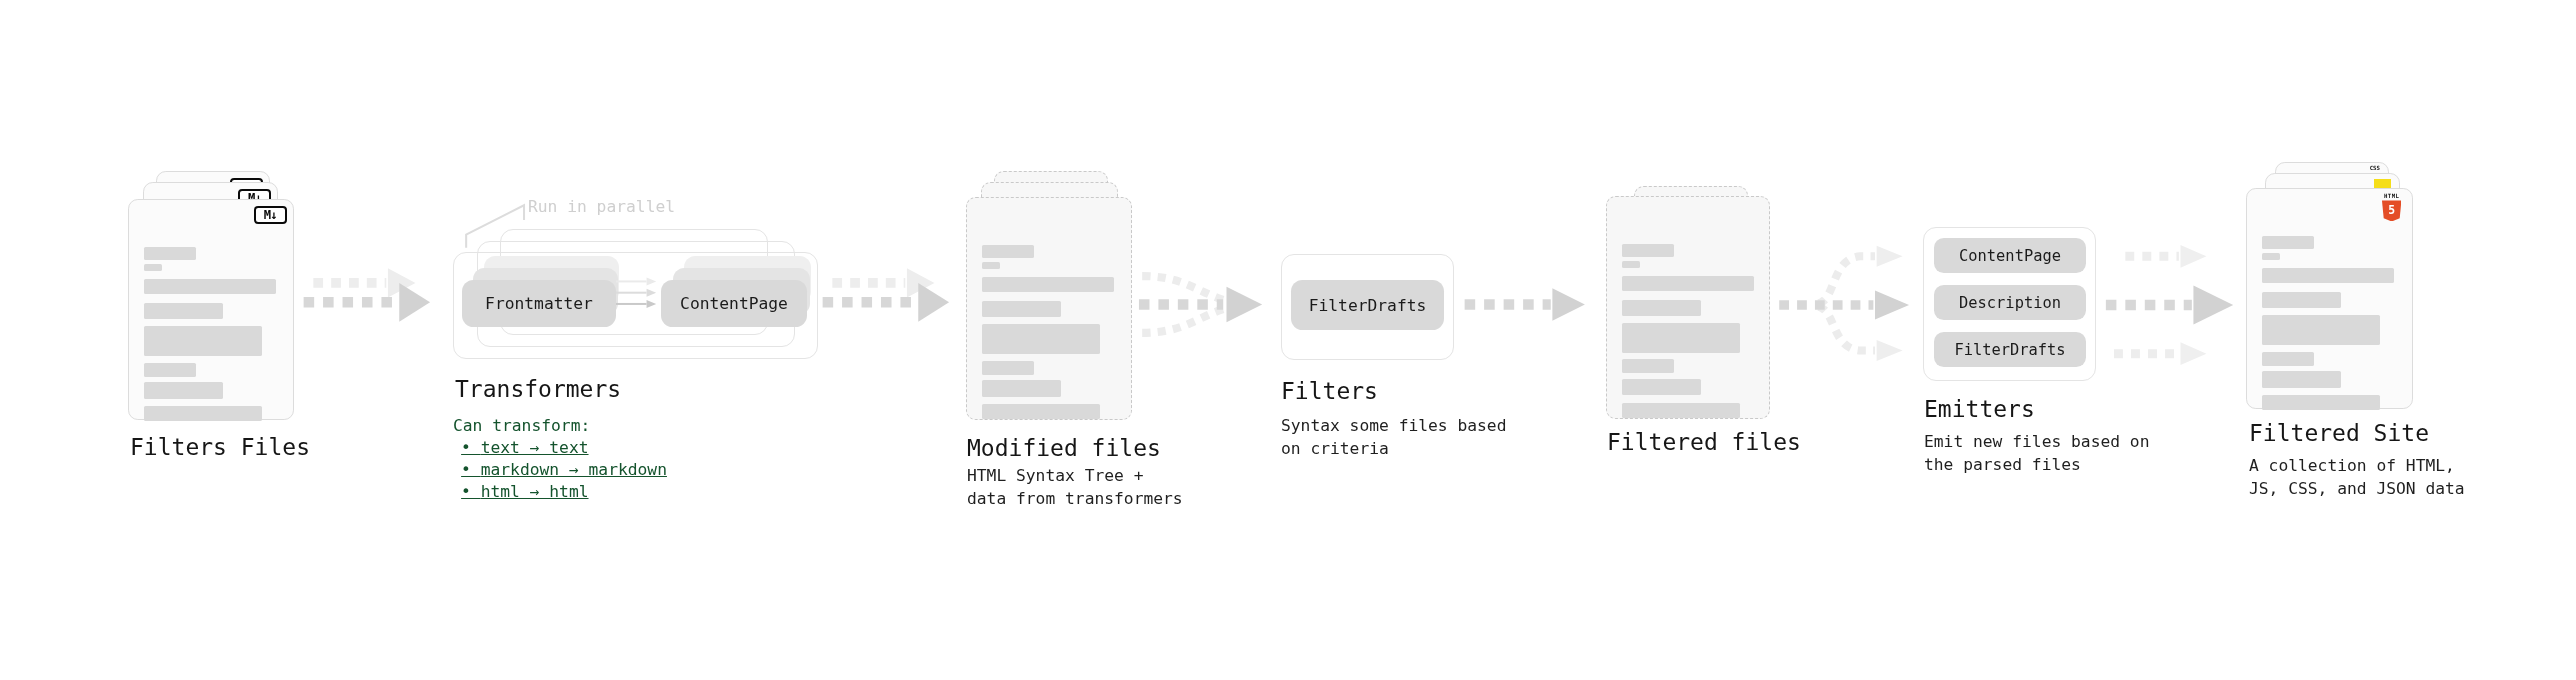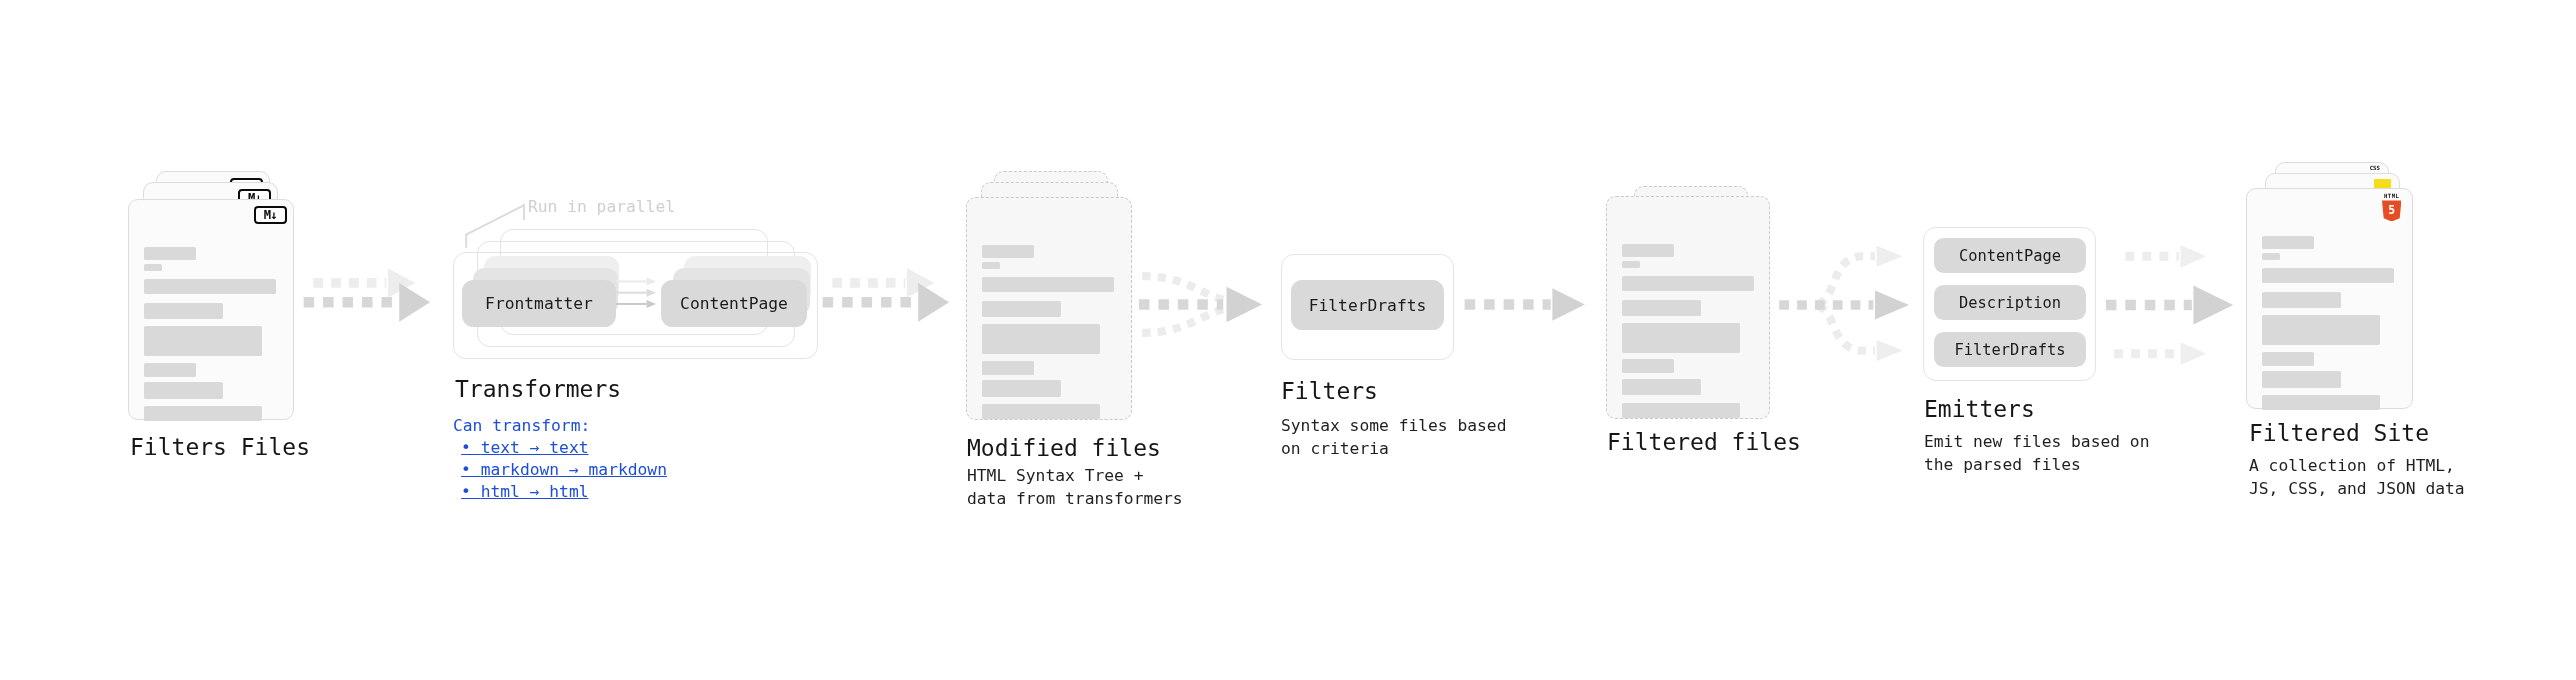--- a/index.html
+++ b/index.html
@@ -37,21 +37,21 @@
   .pill{
     position:absolute;box-sizing:border-box;background:var(--pill-gray,#d9d9d9);border-radius:11.4px;
     display:flex;align-items:center;justify-content:center;font-size:16.3px;color:#1b1b1b;white-space:nowrap;
   }
   .pill.ghost1{background:#e4e4e4;}
   .pill.ghost2{background:#efefef;}
   .pill.small{border-radius:9.8px;font-size:15.4px;}
   
   .stage-title{position:absolute;margin:0;font-size:23px;font-weight:500;color:#161616;white-space:nowrap;}
   .stage-desc{position:absolute;font-size:16.3px;line-height:23px;color:#1f1f1f;white-space:nowrap;}
-  .tdesc{position:absolute;font-size:16.3px;line-height:22px;color:#1d4ed8;white-space:nowrap;}
+  .tdesc{position:absolute;font-size:16.3px;line-height:22px;color:#14532d;white-space:nowrap;}
   .bullet{padding-left:8.1px;text-decoration:underline;}
   .bullet::before{content:"• ";}
   .note{position:absolute;font-size:16.3px;color:var(--note-gray,#cfcfcf);white-space:nowrap;}
   .arrow-svg{position:absolute;overflow:visible;}
 </style>
 </head>
 <body>
 
 <div class="canvas">
 

